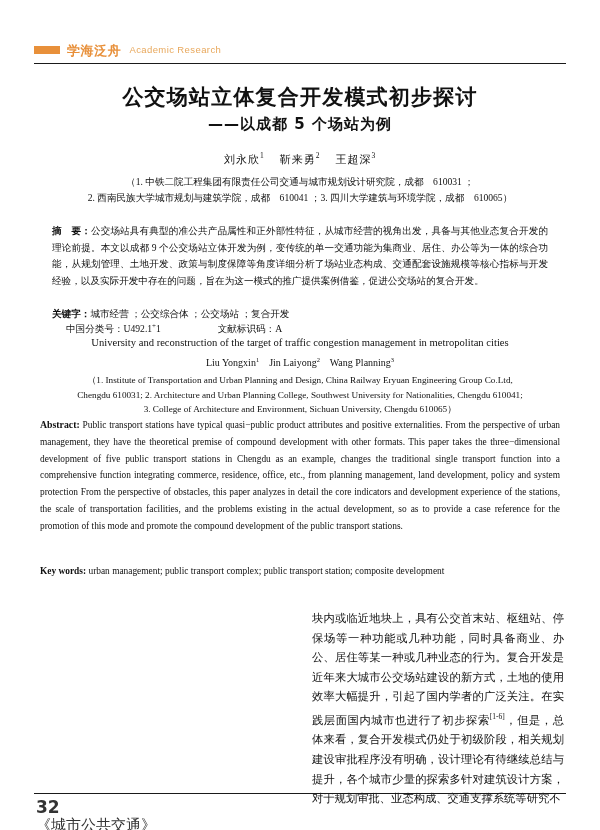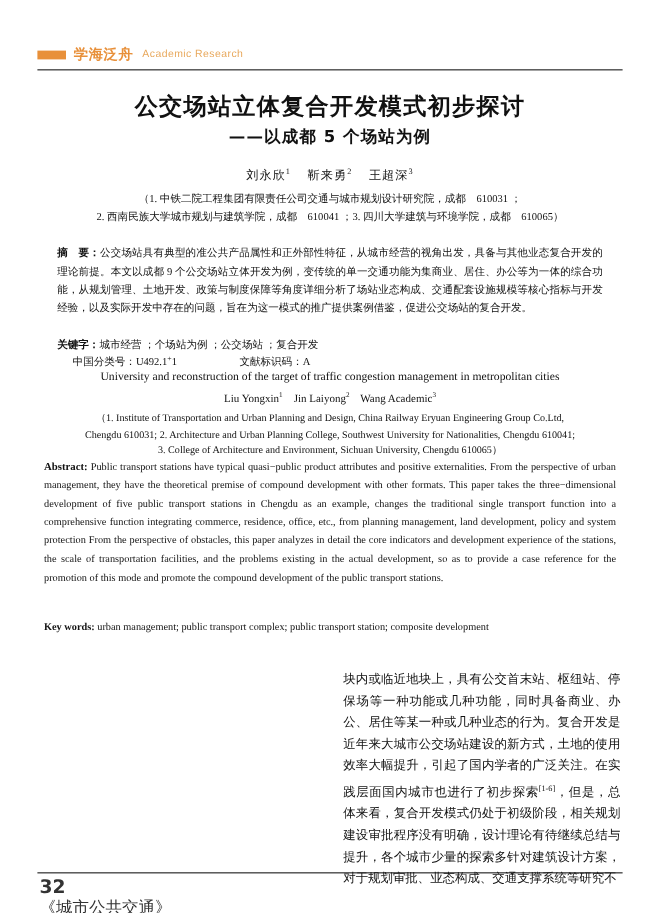--- a/index.html
+++ b/index.html
@@ -312,37 +312,37 @@
     <div class="aff-cn">
       <div>（1. 中铁二院工程集团有限责任公司交通与城市规划设计研究院，成都　610031 ；</div>
       <div>2. 西南民族大学城市规划与建筑学院，成都　610041 ；3. 四川大学建筑与环境学院，成都　610065）</div>
     </div>
 
     <div class="abs-cn">
       <span class="lbl">摘　要：</span><span>公交场站具有典型的准公共产品属性和正外部性特征，从城市经营的视角出发，具备与其他业态复合开发的理论前提。本文以成都 9 个公交场站立体开发为例，变传统的单一交通功能为集商业、居住、办公等为一体的综合功能，从规划管理、土地开发、政策与制度保障等角度详细分析了场站业态构成、交通配套设施规模等核心指标与开发经验，以及实际开发中存在的问题，旨在为这一模式的推广提供案例借鉴，促进公交场站的复合开发。</span>
     </div>
 
     <div class="kw-cn">
-      <span class="lbl">关键字：</span><span>城市经营 ；个场站为例 ；公交场站 ；复合开发</span>
+      <span class="lbl">关键字：</span><span>城市经营 ；公交综合体 ；公交场站 ；复合开发</span>
     </div>
 
     <div class="clc-line">
       <span>中国分类号：</span><span>U492.1</span><sup>+</sup><span>1</span>
       <span class="gap"></span>
       <span>文献标识码：</span><span>A</span>
     </div>
 
     <div class="title-en">University and reconstruction of the target of traffic congestion management in metropolitan cities</div>
 
     <div class="authors-en">
       <span>Liu Yongxin</span><span class="sup">1</span>
       &nbsp;&nbsp;
       <span>Jin Laiyong</span><span class="sup">2</span>
       &nbsp;&nbsp;
-      <span>Wang Academic</span><span class="sup">3</span>
+      <span>Wang Planning</span><span class="sup">3</span>
     </div>
 
     <div class="aff-en">
       <div>（1. Institute of Transportation and Urban Planning and Design, China Railway Eryuan Engineering Group Co.Ltd,</div>
       <div>Chengdu 610031; 2. Architecture and Urban Planning College, Southwest University for Nationalities, Chengdu 610041;</div>
       <div>3. College of Architecture and Environment, Sichuan University, Chengdu 610065）</div>
     </div>
 
     <div class="abs-en">
       <span class="lbl">Abstract:</span>

